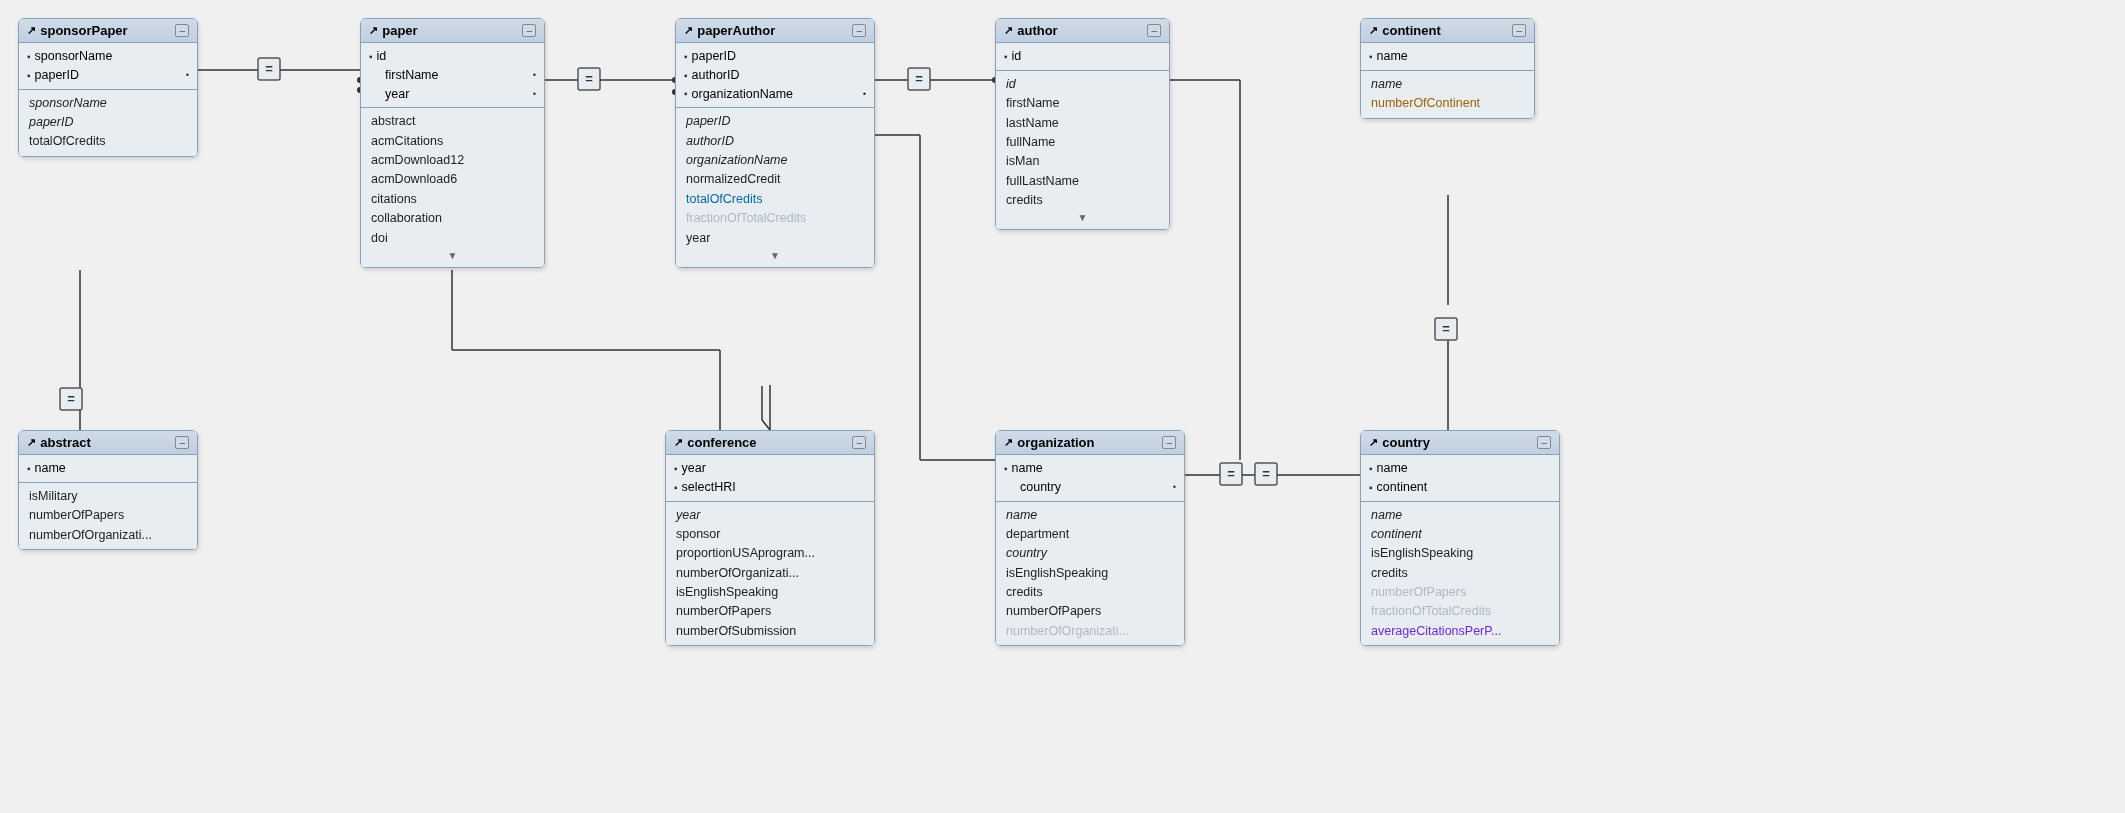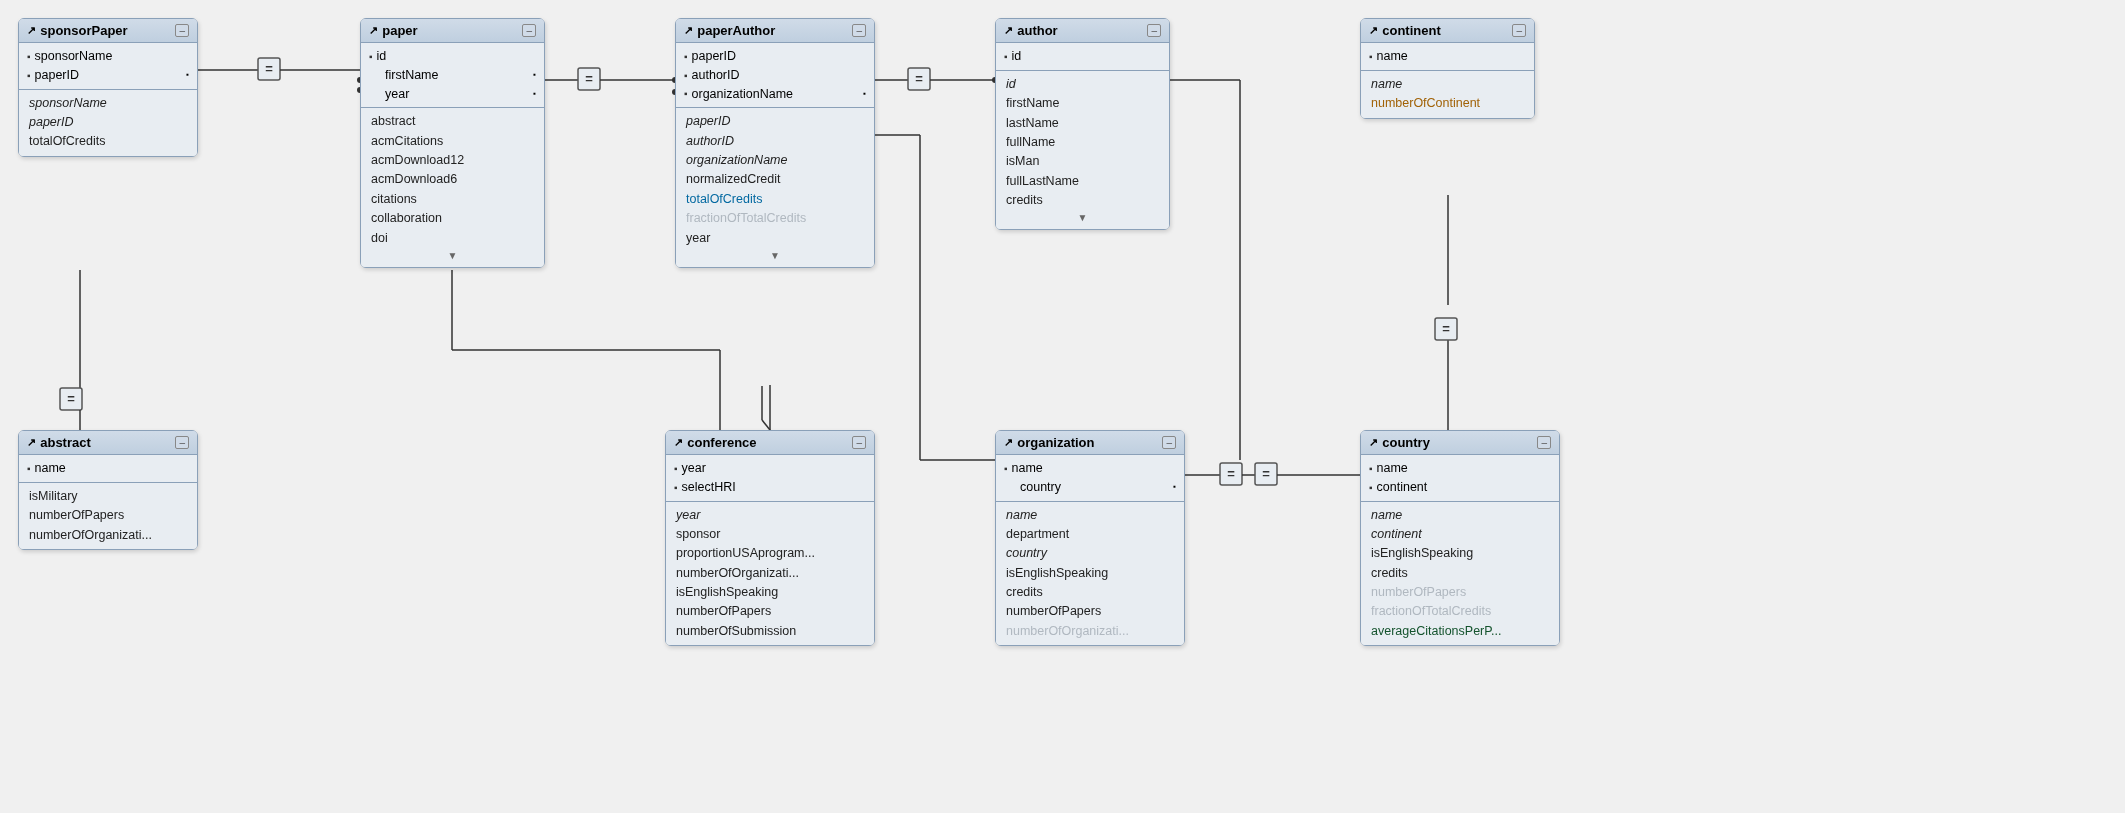--- a/index.html
+++ b/index.html
@@ -410,17 +410,17 @@
             <span>continent</span>
           </div>
         </div>
         <div class="table-fields-section">
           <div class="field-row" style="font-style: italic;">name</div>
           <div class="field-row" style="font-style: italic;">continent</div>
           <div class="field-row">isEnglishSpeaking</div>
           <div class="field-row">credits</div>
           <div class="field-row" style="color: rgb(176, 184, 192);">numberOfPapers</div>
           <div class="field-row" style="color: rgb(176, 184, 192);">fractionOfTotalCredits</div>
-          <div class="field-row" style="color: #14532d;">averageCitationsPerP...</div>
+          <div class="field-row" style="color: #6d28d9;">averageCitationsPerP...</div>
         </div>
       </div>
     </div>
 </div>
 
 </body></html>

